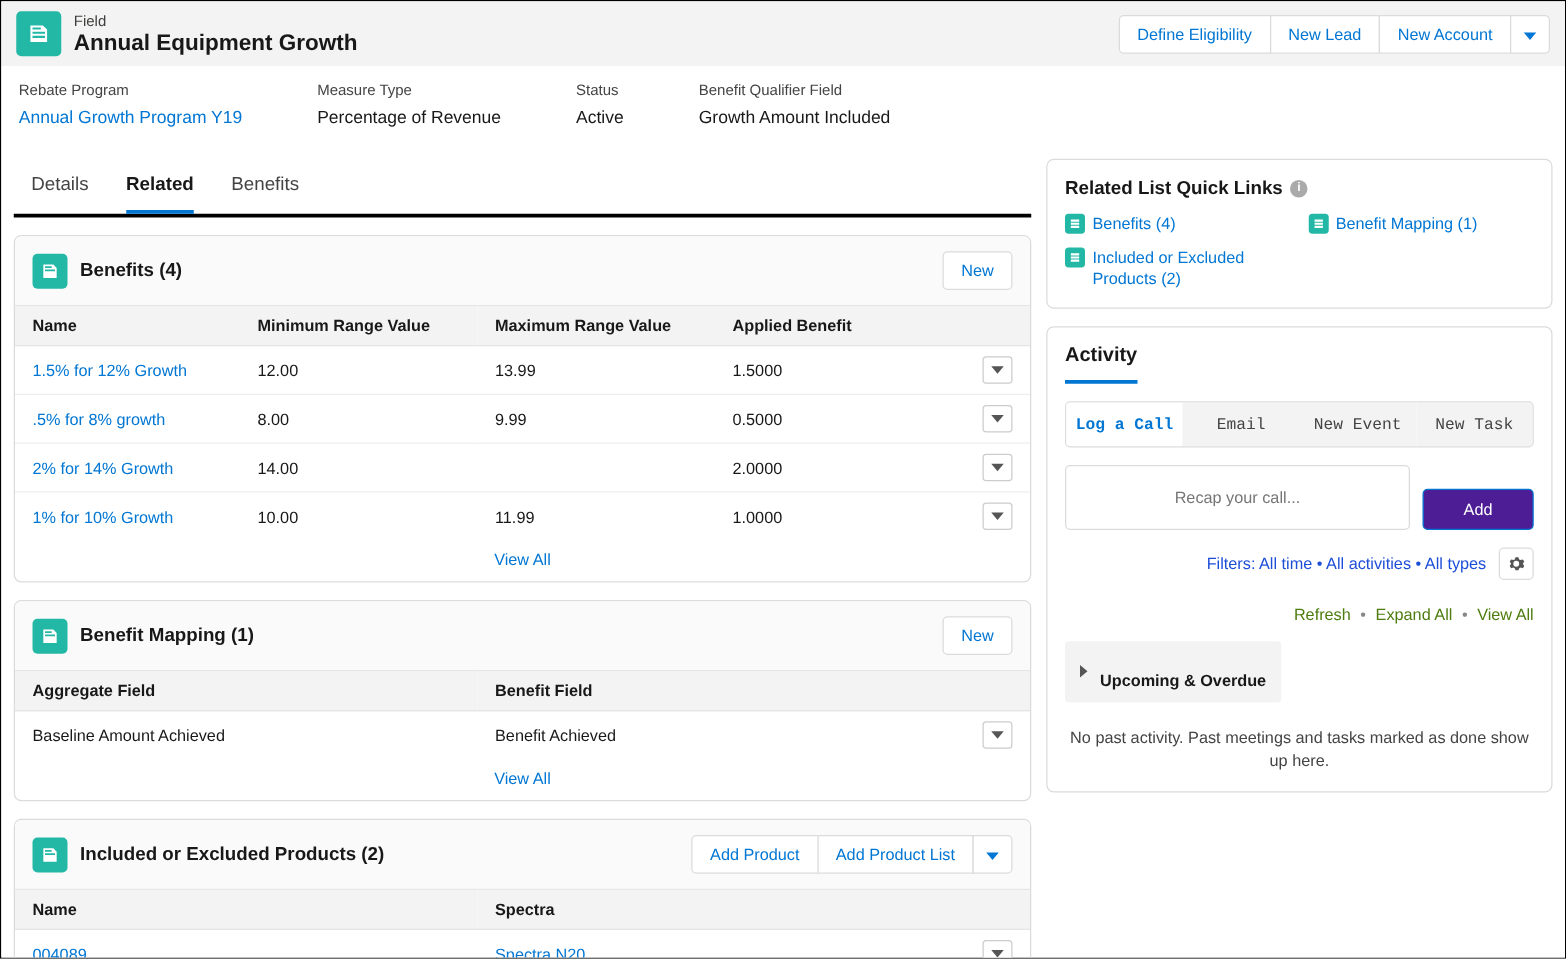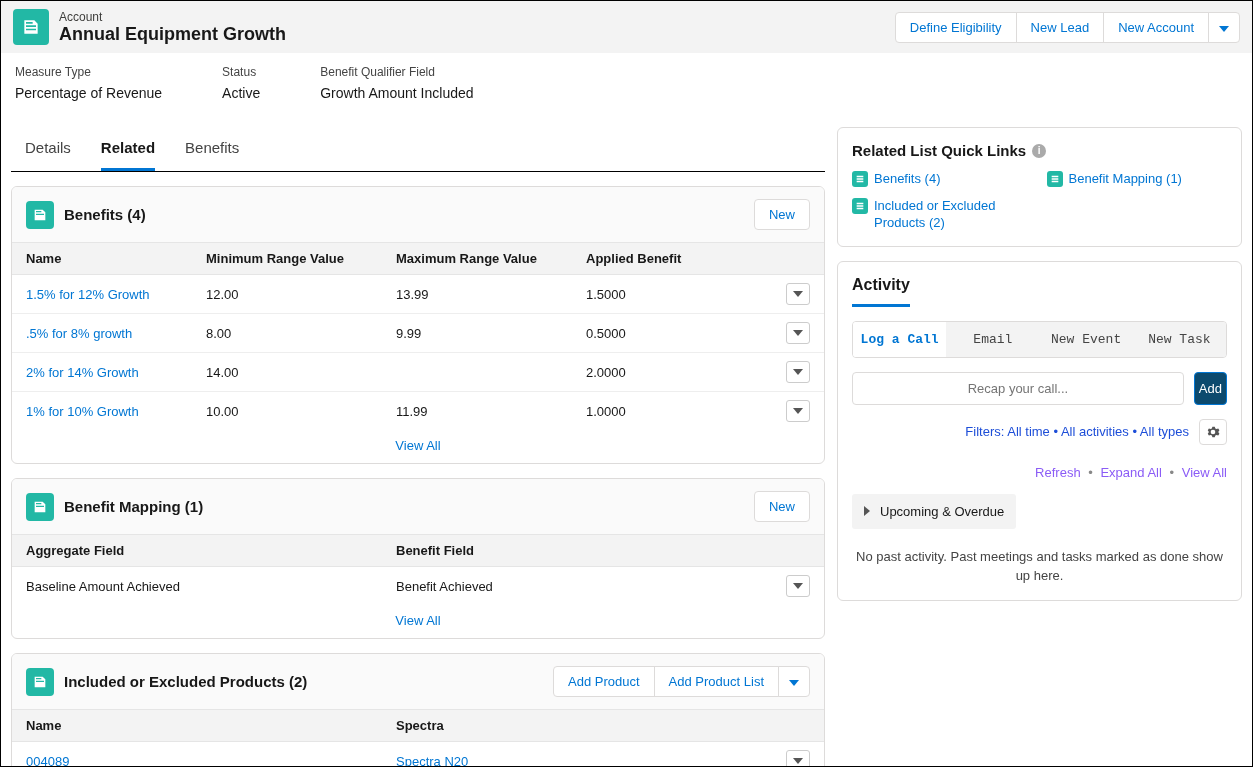--- a/index.html
+++ b/index.html
@@ -18,21 +18,21 @@
 .btn:last-child { border-top-right-radius: 4px; border-bottom-right-radius: 4px; }
 .btn-caret { padding: 7px 10px; }
 .caret-down { display: inline-block; width: 0; height: 0; border-left: 5px solid transparent; border-right: 5px solid transparent; border-top: 6px solid #0176d3; }
 .highlights { background: #fff; padding: 12px 14px 18px; display: flex; gap: 60px; }
 .hl-item .hl-label { font-size: 12px; color: #444; margin-bottom: 6px; }
 .hl-item .hl-val { font-size: 14px; }
 .hl-link { color: #0176d3; cursor: pointer; }
 .body-wrap { display: flex; gap: 12px; padding: 8px 10px; background: #fff; }
 .main-col { flex: 0 0 814px; }
 .side-col { flex: 1; }
-.tabs { border-bottom: 1px solid #000000; display: flex; gap: 30px; padding: 0 14px; margin-bottom: 14px; }
+.tabs { border-bottom: 3px solid #000000; display: flex; gap: 30px; padding: 0 14px; margin-bottom: 14px; }
 .tab { padding: 12px 0; font-size: 15px; color: #444; cursor: pointer; border-bottom: 3px solid transparent; }
 .tab.active { font-weight: 700; color: #181818; border-bottom-color: #0176d3; }
 .card { border: 1px solid #dddbda; border-radius: 6px; margin-bottom: 14px; overflow: hidden; }
 .card-header { display: flex; align-items: center; padding: 12px 14px; background: #fafafa; }
 .card-icon { width: 28px; height: 28px; background: #22b8a5; border-radius: 4px; display: flex; align-items: center; justify-content: center; margin-right: 10px; }
 .card-icon svg { width: 16px; height: 16px; fill: #fff; }
 .card-title { font-size: 15px; font-weight: 700; flex: 1; }
 .card-actions { display: flex; gap: 0; }
 .table { width: 100%; border-collapse: collapse; }
 .table th { text-align: left; background: #f3f3f3; font-weight: 700; font-size: 13px; padding: 8px 14px; border-top: 1px solid #e5e5e5; border-bottom: 1px solid #e5e5e5; }
@@ -51,56 +51,60 @@
 .ql-item { display: flex; align-items: flex-start; gap: 6px; }
 .ql-icon { width: 16px; height: 16px; background: #22b8a5; border-radius: 3px; flex-shrink: 0; display: flex; align-items: center; justify-content: center; }
 .ql-icon svg { width: 10px; height: 10px; fill: #fff; }
 .ql-label { color: #0176d3; font-size: 13px; cursor: pointer; line-height: 1.3; }
 .activity-title { font-size: 16px; font-weight: 700; padding-bottom: 10px; border-bottom: 3px solid #0176d3; display: inline-block; margin-bottom: 14px; }
 .act-tabs { display: flex; border: 1px solid #dddbda; border-radius: 4px; overflow: hidden; margin-bottom: 14px; font-family: Liberation Mono, monospace; }
 .act-tab { flex: 1; text-align: center; padding: 10px 6px; font-size: 13px; cursor: pointer; background: #f3f3f3; color: #444; }
 .act-tab.active { background: #fff; color: #0176d3; font-weight: 700; }
 .act-input-row { display: flex; gap: 10px; margin-bottom: 14px; align-items: stretch; }
 .act-input { flex: 1; border: 1px solid #dddbda; border-radius: 4px; padding: 8px 10px; font-size: 13px; text-align: center; color: #666; }
-.btn-brand { background: #0c4a6e; color: #fff; border: 1px solid #0176d3; border-radius: 4px; padding: 8px 4px; font-size: 13px; cursor: pointer; font-weight: 500; }
+.btn-brand { background: #4c1d95; color: #fff; border: 1px solid #0176d3; border-radius: 4px; padding: 8px 32px; font-size: 13px; cursor: pointer; font-weight: 500; margin-top: 19px; }
 .filters-row { display: flex; justify-content: flex-end; align-items: center; gap: 10px; font-size: 13px; color: #1d4ed8; margin-bottom: 20px; }
 .gear-btn { width: 28px; height: 26px; border: 1px solid #dddbda; border-radius: 4px; background: #fff; display: flex; align-items: center; justify-content: center; cursor: pointer; }
 .links-row { text-align: right; font-size: 13px; margin-bottom: 14px; }
-.links-row a { color: #8b5cf6; cursor: pointer; }
+.links-row a { color: #4d7c0f; cursor: pointer; }
 .sep-dot { color: #888; margin: 0 4px; }
 .upcoming { display: flex; align-items: center; gap: 10px; background: #f3f3f3; padding: 10px 12px; border-radius: 3px; margin-bottom: 18px; width: fit-content; }
 .chev-right { display: inline-block; width: 0; height: 0; border-top: 5px solid transparent; border-bottom: 5px solid transparent; border-left: 6px solid #555; }
 .no-activity { text-align: center; font-size: 13px; color: #444; line-height: 1.5; }
 </style>
 </head>
 <body>
 
 <div class="page">
 
   <div class="header-bar">
     <div class="header-left">
       <div class="record-icon">
         <svg viewBox="0 0 24 24" fill="#fff">
             <path d="M4 4h12l4 4v12H4V4zm2 4h8V6H6v2zm0 4h12v-2H6v2zm0 4h12v-2H6v2z"></path>
           </svg>
       </div>
       <div class="header-title-block">
-        <div class="obj-label">Account</div>
+        <div class="obj-label">Field</div>
         <div class="rec-name">Annual Equipment Growth</div>
       </div>
     </div>
     <div class="header-actions">
       <button class="btn">Define Eligibility</button>
       <button class="btn">New Lead</button>
       <button class="btn">New Account</button>
       <button class="btn btn-caret"><span class="caret-down"></span></button>
     </div>
   </div>
 
   <div class="highlights">
+    <div class="hl-item">
+      <div class="hl-label">Rebate Program</div>
+      <div class="hl-val hl-link">Annual Growth Program Y19</div>
+    </div>
     <div class="hl-item">
       <div class="hl-label">Measure Type</div>
       <div class="hl-val">Percentage of Revenue</div>
     </div>
     <div class="hl-item">
       <div class="hl-label">Status</div>
       <div class="hl-val">Active</div>
     </div>
     <div class="hl-item">
       <div class="hl-label">Benefit Qualifier Field</div>
@@ -309,19 +313,19 @@
         </div>
         <div class="links-row">
           <a>Refresh</a>
           <span class="sep-dot">•</span>
           <a>Expand All</a>
           <span class="sep-dot">•</span>
           <a>View All</a>
         </div>
         <div class="upcoming">
           <span class="chev-right"></span>
-          <span style="font-weight:400;">Upcoming &amp; Overdue</span>
+          <span style="font-weight:700;margin-top:14px;">Upcoming &amp; Overdue</span>
         </div>
         <div class="no-activity">No past activity. Past meetings and tasks marked as done show up here.</div>
       </div>
     </div>
   </div>
 </div>
 
 </body></html>

